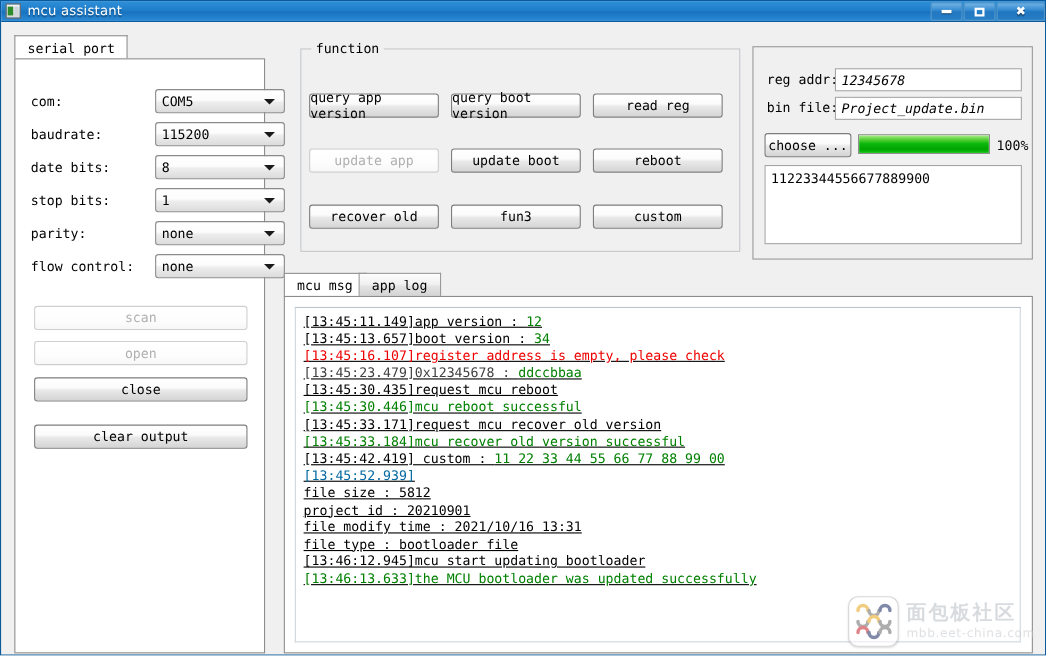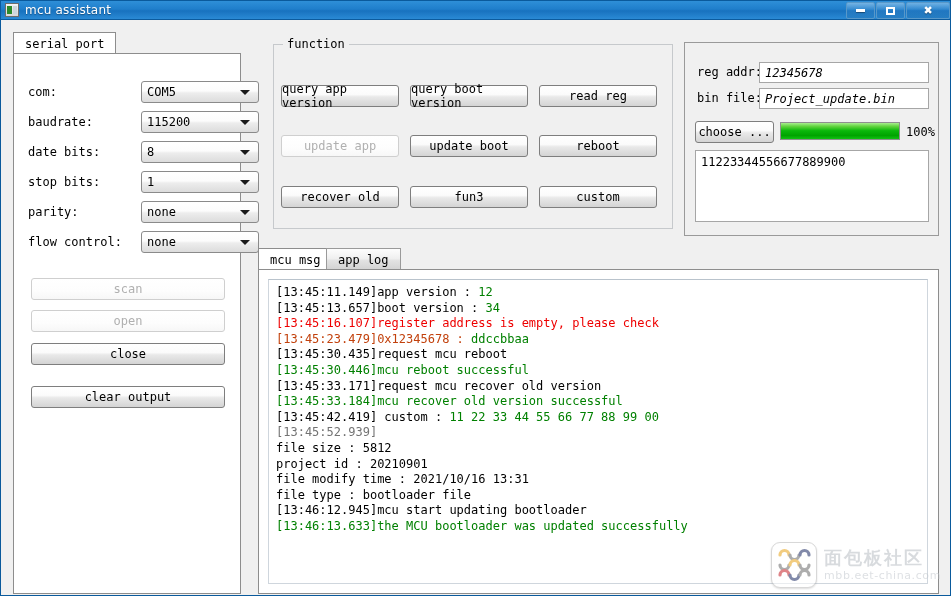--- a/index.html
+++ b/index.html
@@ -249,20 +249,21 @@
   .logtext {
     position: absolute;
     left: 9px; top: 9px;
     width: 660px; height: 305px;
     border: 1px solid #cfd6dd;
     border-top-color: #b9c3cc;
     box-sizing: border-box;
     background: #ffffff;
     padding: 5px 7px;
     overflow: hidden;
+    text-decoration: underline;
   }
   .logline {
     font-family: "DejaVu Sans Mono", "Liberation Mono", monospace;
     font-size: 12px;
     line-height: 15.6px;
     white-space: pre;
     color: #000000;
   }
   .logline span { white-space: pre; }
 
@@ -461,27 +462,27 @@
       </div>
       <div class="tab tab-inactive" style="left:68px;">
         <span>app log</span>
       </div>
     </div>
     <div class="logbody">
       <div class="logtext" id="log-text">
           <div class="logline"><span style="color: rgb(0, 0, 0);">[13:45:11.149]app version : </span><span style="color: rgb(0, 128, 0);">12</span></div>
           <div class="logline"><span style="color: rgb(0, 0, 0);">[13:45:13.657]boot version : </span><span style="color: rgb(0, 128, 0);">34</span></div>
           <div class="logline"><span style="color: rgb(238, 0, 0);">[13:45:16.107]register address is empty, please check</span></div>
-          <div class="logline"><span style="color: #c2410c;">[13:45:23.479]0x12345678 : </span><span style="color: rgb(0, 128, 0);">ddccbbaa</span></div>
+          <div class="logline"><span style="color: #404040;">[13:45:23.479]0x12345678 : </span><span style="color: rgb(0, 128, 0);">ddccbbaa</span></div>
           <div class="logline"><span style="color: rgb(0, 0, 0);">[13:45:30.435]request mcu reboot</span></div>
           <div class="logline"><span style="color: rgb(0, 128, 0);">[13:45:30.446]mcu reboot successful</span></div>
           <div class="logline"><span style="color: rgb(0, 0, 0);">[13:45:33.171]request mcu recover old version</span></div>
           <div class="logline"><span style="color: rgb(0, 128, 0);">[13:45:33.184]mcu recover old version successful</span></div>
           <div class="logline"><span style="color: rgb(0, 0, 0);">[13:45:42.419] custom : </span><span style="color: rgb(0, 128, 0);">11 22 33 44 55 66 77 88 99 00</span></div>
-          <div class="logline"><span style="color: #737373;">[13:45:52.939]</span></div>
+          <div class="logline"><span style="color: #0369a1;">[13:45:52.939]</span></div>
           <div class="logline"><span style="color: rgb(0, 0, 0);">file size : 5812</span></div>
           <div class="logline"><span style="color: rgb(0, 0, 0);">project id : 20210901</span></div>
           <div class="logline"><span style="color: rgb(0, 0, 0);">file modify time : 2021/10/16 13:31</span></div>
           <div class="logline"><span style="color: rgb(0, 0, 0);">file type : bootloader file</span></div>
           <div class="logline"><span style="color: rgb(0, 0, 0);">[13:46:12.945]mcu start updating bootloader</span></div>
           <div class="logline"><span style="color: rgb(0, 128, 0);">[13:46:13.633]the MCU bootloader was updated successfully</span></div>
         </div>
     </div>
   </div>
 

